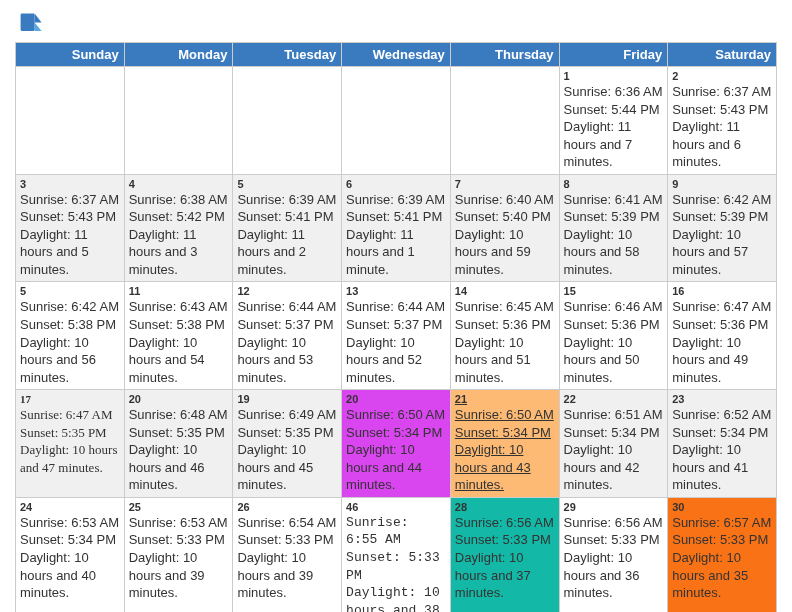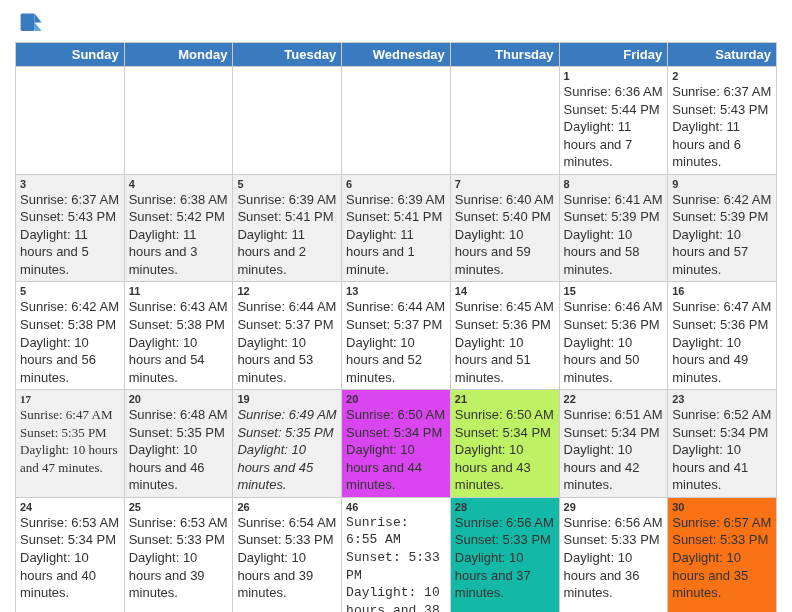--- a/index.html
+++ b/index.html
@@ -255,31 +255,31 @@
 Daylight: 10 hours and 47 minutes.</div>
           </td>
           <td style="background: rgb(240, 240, 240);">
             <span class="day-num">20</span>
             <div class="day-info" style="white-space: pre-line;">Sunrise: 6:48 AM
 Sunset: 5:35 PM
 Daylight: 10 hours and 46 minutes.</div>
           </td>
           <td style="background: rgb(240, 240, 240);">
             <span class="day-num">19</span>
-            <div class="day-info" style="white-space: pre-line; font-style: italic;">Sunrise: 6:49 AM
+            <div class="day-info" style="white-space: pre-line;">Sunrise: 6:49 AM
 Sunset: 5:35 PM
 Daylight: 10 hours and 45 minutes.</div>
           </td>
           <td style="background: #d946ef;">
             <span class="day-num">20</span>
             <div class="day-info" style="white-space: pre-line;">Sunrise: 6:50 AM
 Sunset: 5:34 PM
 Daylight: 10 hours and 44 minutes.</div>
           </td>
-          <td style="background: #bef264;">
+          <td style="background: #fdba74; text-decoration: underline;">
             <span class="day-num">21</span>
             <div class="day-info" style="white-space: pre-line;">Sunrise: 6:50 AM
 Sunset: 5:34 PM
 Daylight: 10 hours and 43 minutes.</div>
           </td>
           <td style="background: rgb(240, 240, 240); margin-left: 37px;">
             <span class="day-num">22</span>
             <div class="day-info" style="white-space: pre-line;">Sunrise: 6:51 AM
 Sunset: 5:34 PM
 Daylight: 10 hours and 42 minutes.</div>

